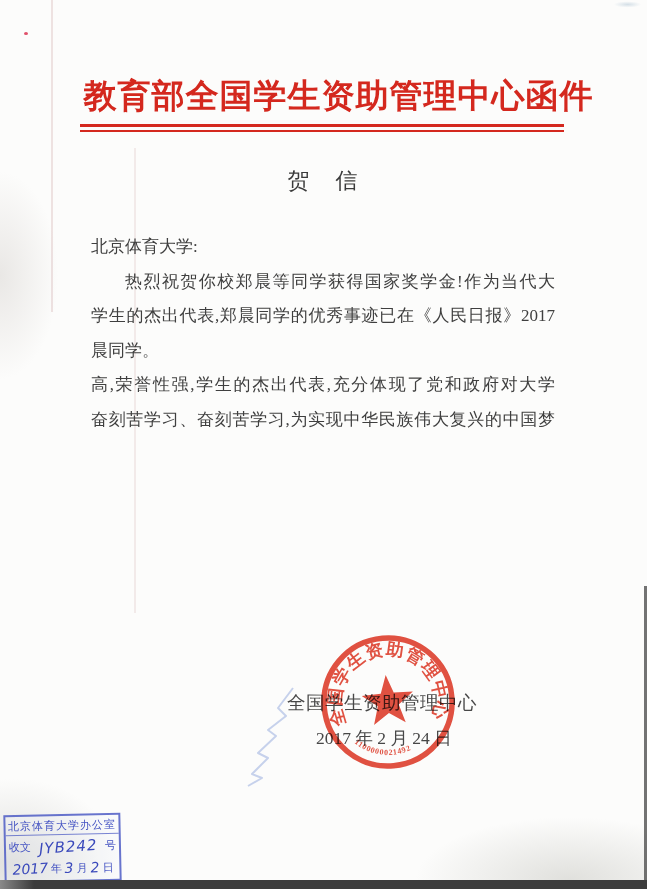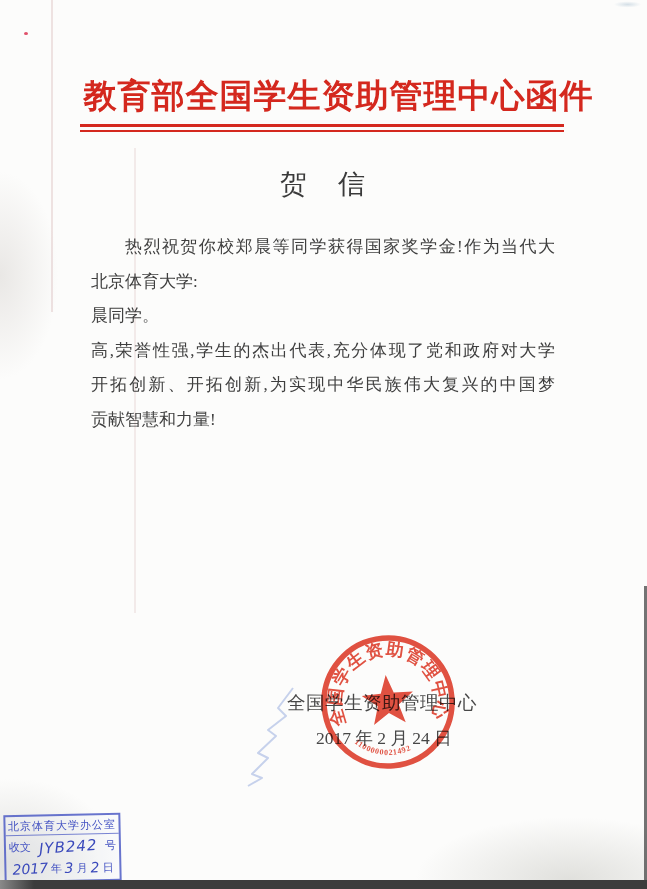--- a/index.html
+++ b/index.html
@@ -23,21 +23,21 @@
 
   
   .letterhead{position:absolute;left:30px;right:0;top:74px;text-align:center;
     color:#d4281e;font-size:33px;font-weight:700;letter-spacing:1px;white-space:nowrap;}
   .rule{position:absolute;left:80px;width:484px;background:#d4281e;}
   .rule-top{top:124px;height:3px;}
   .rule-bot{top:130px;height:2px;}
 
   
   .doc-title{position:absolute;left:0;right:0;top:166px;text-align:center;
-    color:#3a3a3a;font-size:27px;letter-spacing:2px;}
+    color:#3a3a3a;font-size:22px;letter-spacing:2px;}
 
   
   .letter-body{position:absolute;left:91px;top:230px;width:464px;color:#3f3f3f;
     font-size:17px;}
   .bline{height:34.6px;line-height:34.6px;text-align:justify;overflow:hidden;}
   .bline.just{text-align-last:justify;}
   .bline.indent{text-indent:2em;}
 
   
   .sig-org{position:absolute;left:287px;top:690px;width:186px;color:#474747;
@@ -74,26 +74,26 @@
   <div class="streak2"></div>
   <div class="red-dot"></div>
 
   <div class="letterhead">教育部全国学生资助管理中心函件</div>
   <div class="rule rule-top"></div>
   <div class="rule rule-bot"></div>
 
   <div class="doc-title">贺　信</div>
 
   <div class="letter-body">
+      <div class="bline">北京体育大学:</div>
       <div class="bline indent just">热烈祝贺你校郑晨等同学获得国家奖学金!作为当代大</div>
-      <div class="bline">北京体育大学:</div>
+      <div class="bline just">学生的杰出代表,郑晨同学的优秀事迹已在《人民日报》2017</div>
       <div class="bline">晨同学。</div>
       <div class="bline just">高,荣誉性强,学生的杰出代表,充分体现了党和政府对大学</div>
-      <div class="bline just">开拓创新、开拓创新,为实现中华民族伟大复兴的中国梦</div>
-      <div class="bline">贡献智慧和力量!</div>
+      <div class="bline just">奋刻苦学习、奋刻苦学习,为实现中华民族伟大复兴的中国梦</div>
     </div>
 
   <div class="sig-org">全国学生资助管理中心</div>
   <div class="sig-date">2017 年 2 月 24 日</div>
 
   <svg class="scribble" viewBox="0 0 70 110">
     <polyline points="55,10 40,30 48,38 30,52 38,58 20,75 30,80 14,96 24,100 10,108" fill="none" stroke="#92a8dd" stroke-width="2" stroke-linejoin="round"></polyline>
   </svg>
 
   <svg class="seal" viewBox="0 0 146 146">

